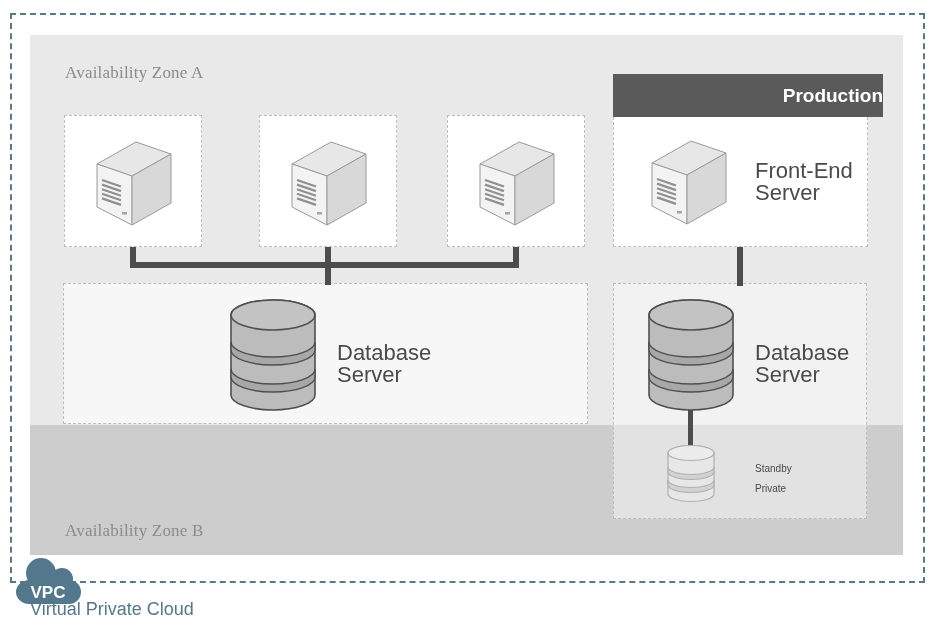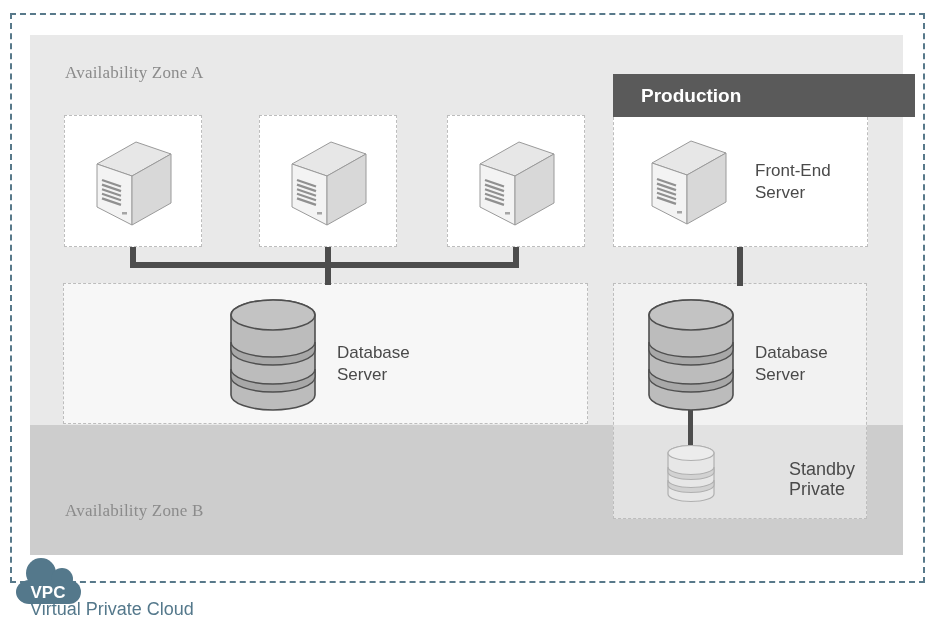--- a/index.html
+++ b/index.html
@@ -15,58 +15,59 @@
   #vpc-border {
     left: 10px; top: 13px; width: 915px; height: 570px;
     border: 2px dashed #58798a;
     box-sizing: border-box;
   }
   #zone-a-bg { left: 30px; top: 35px; width: 873px; height: 390px; background: #e9e9e9; }
   #zone-b-bg { left: 30px; top: 425px; width: 873px; height: 130px; background: #cdcdcd; }
 
   .zone-label { font-size: 17px; color: #8b8b8b; letter-spacing: 0.2px; font-family: Liberation Serif, serif; }
   #zone-a-label { left: 65px; top: 63px; }
-  #zone-b-label { left: 65px; top: 501px; text-align: center; }
+  #zone-b-label { left: 65px; top: 521px; text-align: center; }
 
   .server-box {
     width: 138px; height: 132px;
     background: #ffffff;
     border: 1px dashed #bdbdbd;
     box-sizing: border-box;
     display: flex; align-items: center; justify-content: center;
   }
   #server-box-1 { left: 64px; top: 115px; }
   #server-box-2 { left: 259px; top: 115px; }
   #server-box-3 { left: 447px; top: 115px; }
 
   #production-bar {
-    left: 613px; top: 74px; width: 302px; height: 43px;
+    left: 613px; top: 74px; width: 270px; height: 43px;
     background: #5a5a5a;
     color: #ffffff;
     font-size: 19px; font-weight: 600;
     line-height: 43px;
     padding-left: 28px;
     box-sizing: border-box;
+    text-align: right;
   }
   #production-box {
     left: 613px; top: 117px; width: 255px; height: 130px;
     background: #ffffff;
     border: 1px dashed #bdbdbd;
     border-top: none;
     box-sizing: border-box;
   }
   #front-end-server-icon-wrap { left: 638px; top: 132px; }
 
   .diagram-label {
-    font-size: 17px; line-height: 22px; color: #4a4a4a;
+    font-size: 22px; line-height: 22px; color: #4a4a4a;
   }
   #front-end-label { left: 755px; top: 160px; }
   #db-a-label { left: 337px; top: 342px; }
   #db-prod-label { left: 755px; top: 342px; }
-  #standby-label { left: 755px; top: 459px; font-size: 18px; line-height: 20px; margin-left: 34px; }
+  #standby-label { left: 755px; top: 459px; font-size: 10px; line-height: 20px; }
 
   .db-box {
     border: 1px dashed #bdbdbd;
     box-sizing: border-box;
   }
   #zone-a-db-box { left: 63px; top: 283px; width: 525px; height: 141px; background: rgba(255,255,255,0.65); }
   #production-db-box { left: 613px; top: 283px; width: 254px; height: 236px; background: rgba(255,255,255,0.42); }
 
   .connector { background: #4d4d4d; }
   #connector-stub-left  { left: 130px; top: 247px; width: 6px; height: 21px; }

